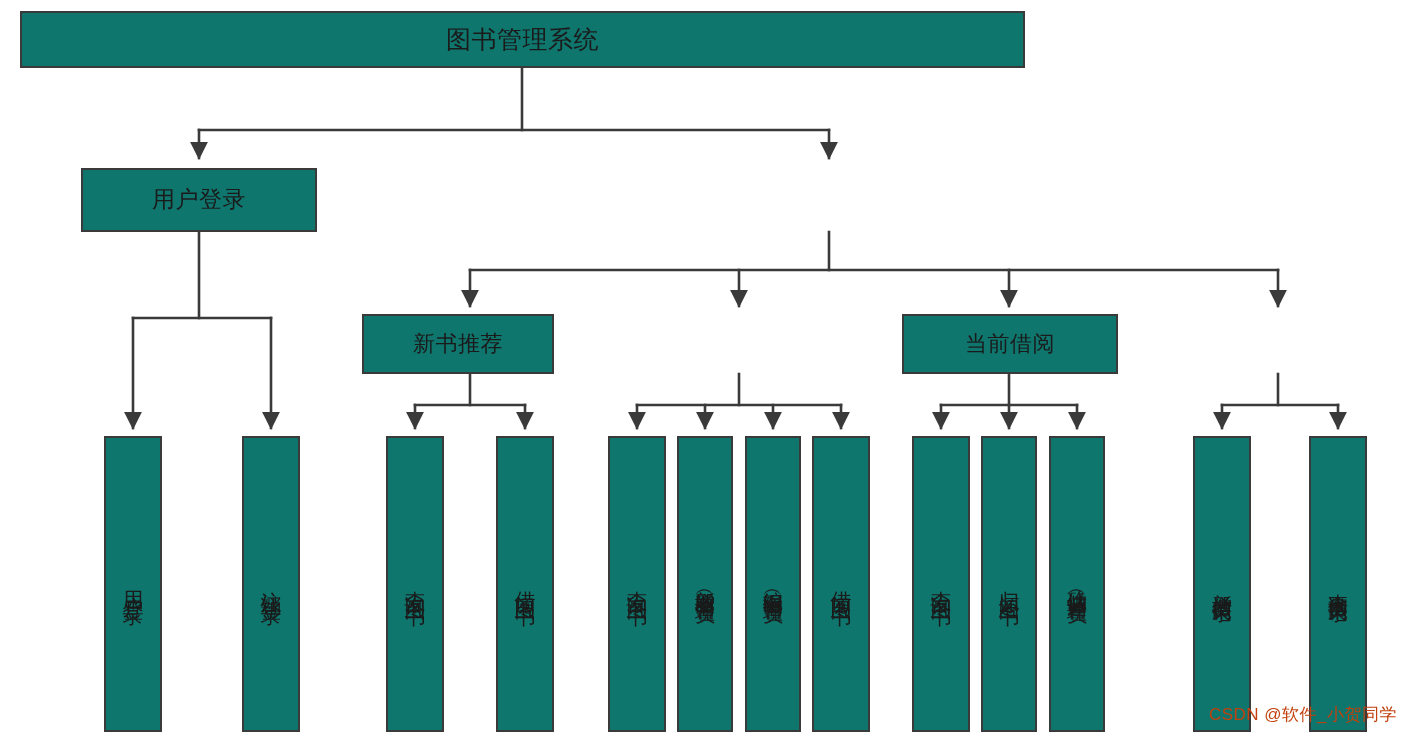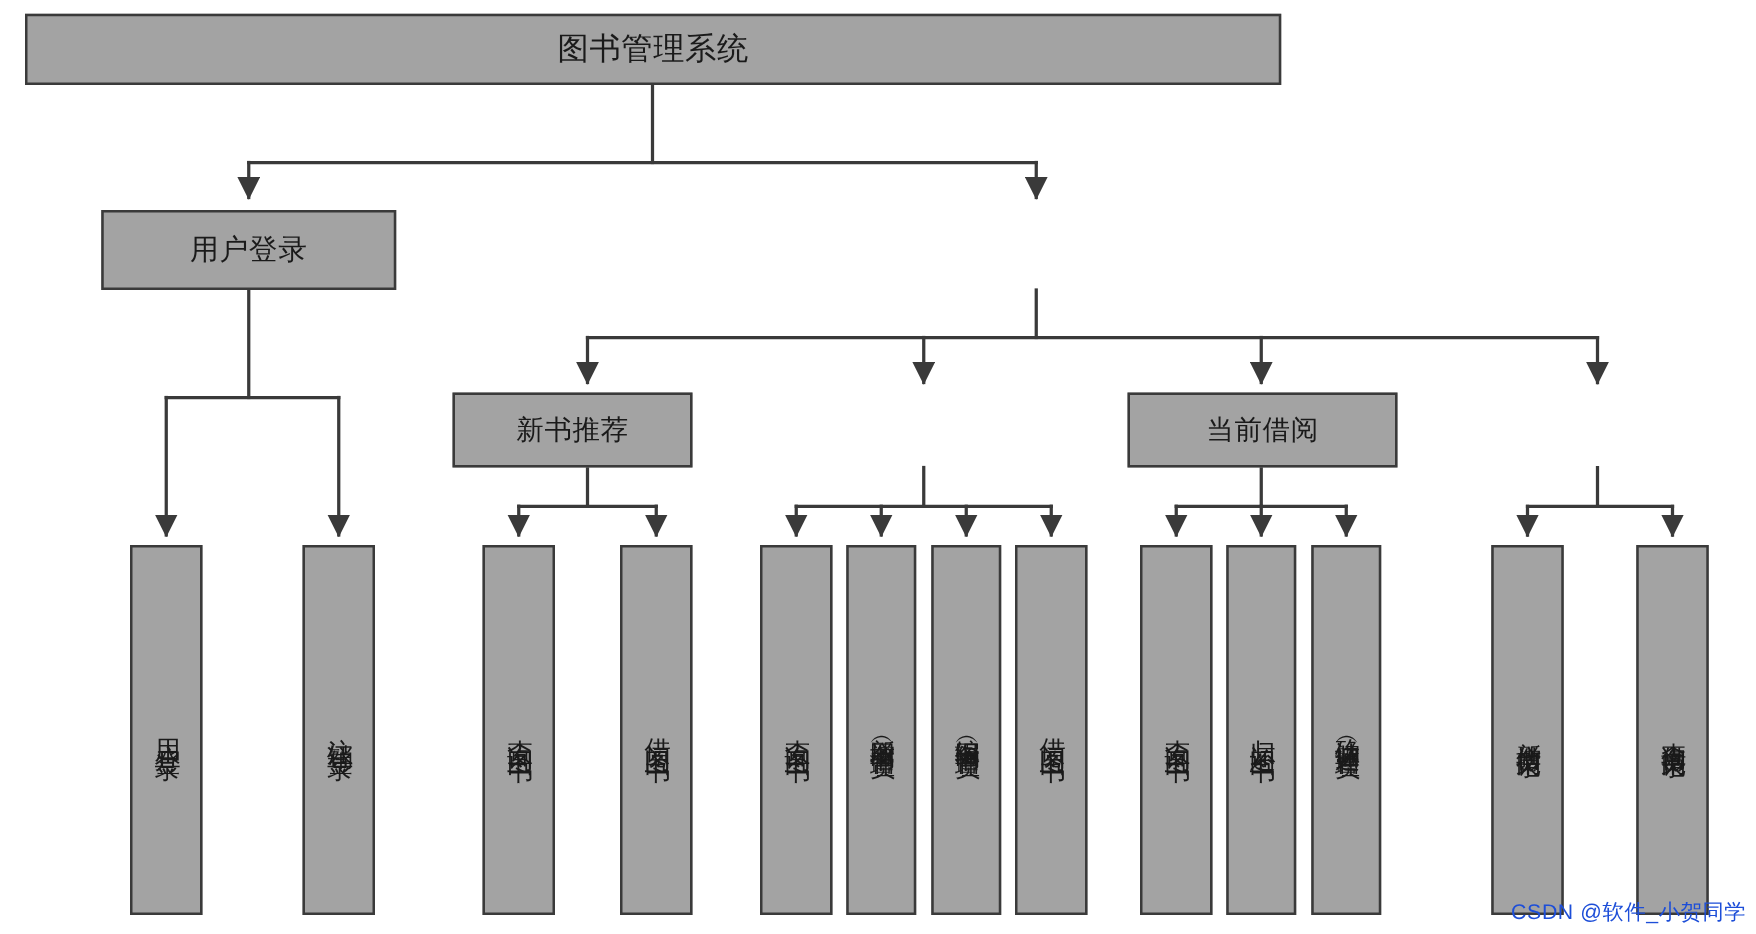--- a/index.html
+++ b/index.html
@@ -20,21 +20,21 @@
     position: absolute;
     left: 0;
     top: 0;
     width: 1405px;
     height: 747px;
     pointer-events: none;
   }
   .node {
     position: absolute;
     box-sizing: border-box;
-    background: #a3a3a3;
+    background: #0f766e;
     border: 2.5px solid #3a3a3a;
     display: flex;
     align-items: center;
     justify-content: center;
     color: #1a1a1a;
     z-index: 3;
   }
   .node .lbl {
     display: block;
     text-align: center;
@@ -63,23 +63,23 @@
     letter-spacing: 5px;
     max-height: 100%;
   }
   .v-node.tall .lbl {
     font-size: 20px;
     letter-spacing: 2px;
   }
   #watermark {
     position: absolute;
     right: 8px;
-    bottom: 6px;
+    bottom: 21px;
     font-size: 17px;
-    color: #1d4ed8;
+    color: #c2410c;
     letter-spacing: 0.5px;
     z-index: 6;
     white-space: nowrap;
   }
 </style>
 </head>
 <body>
 
 <div id="canvas">
 

